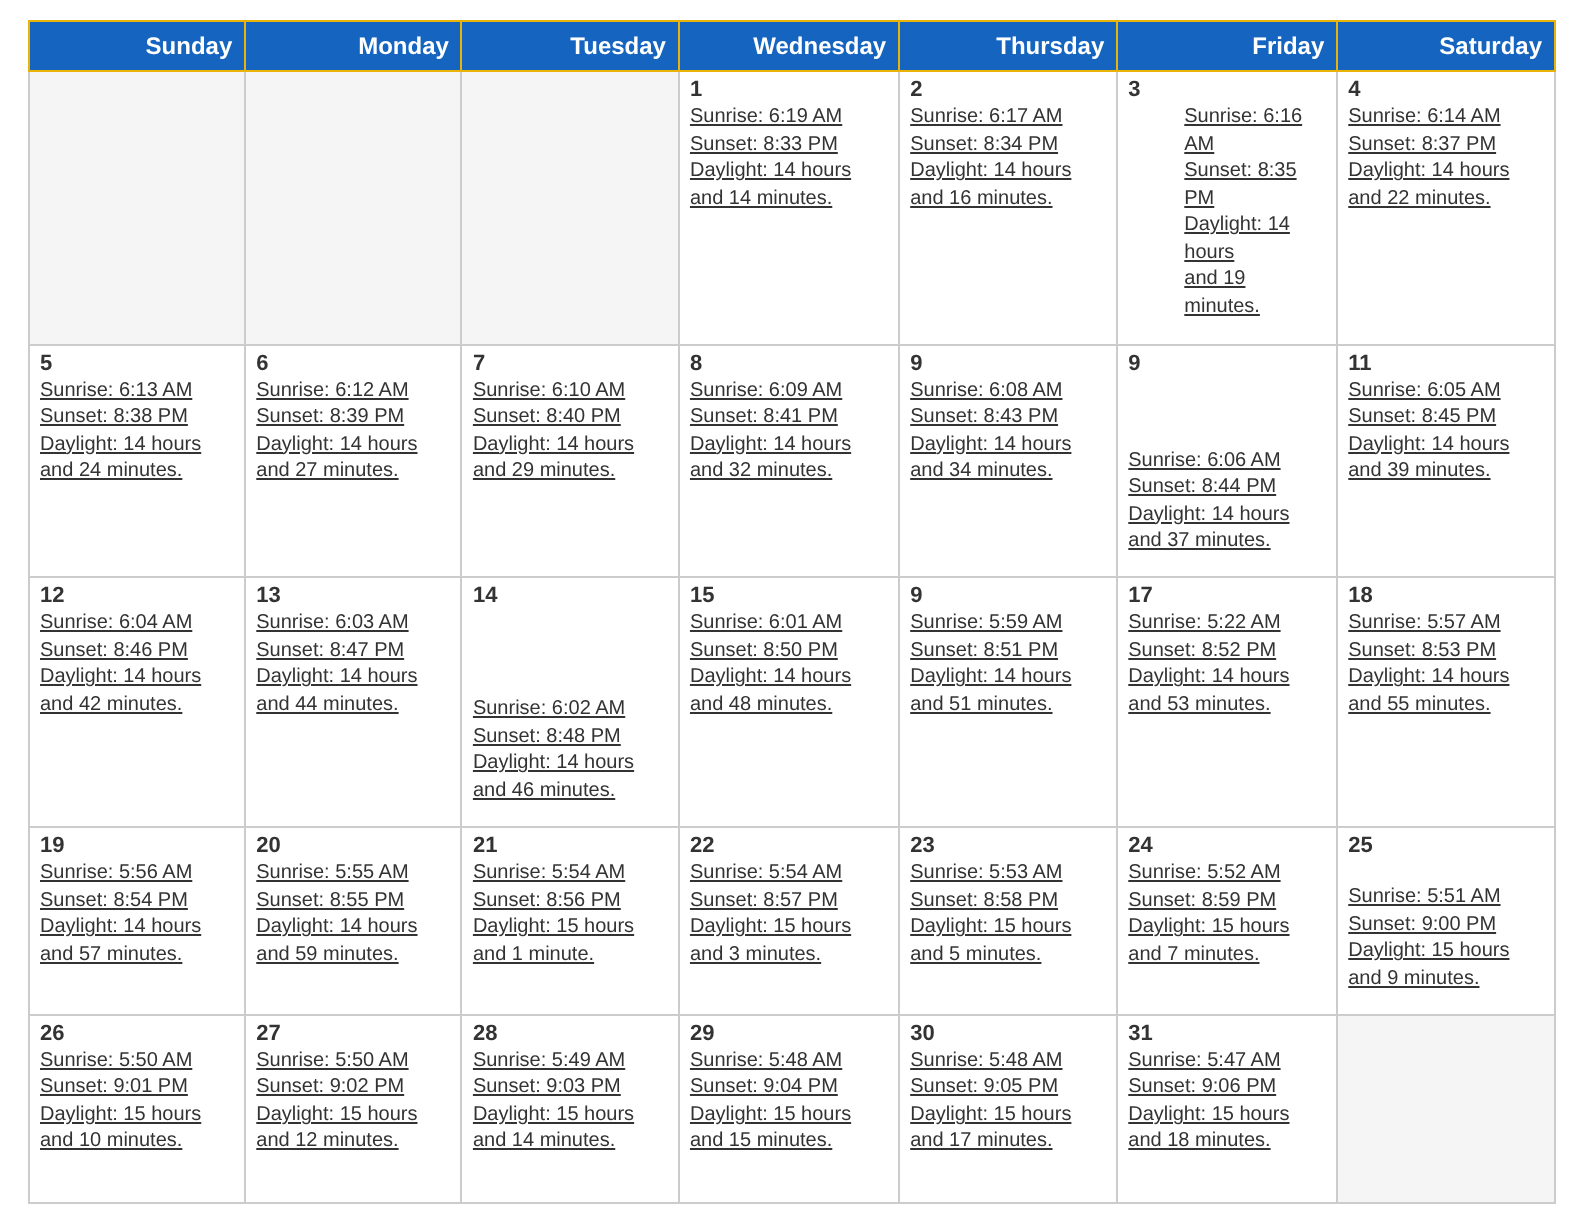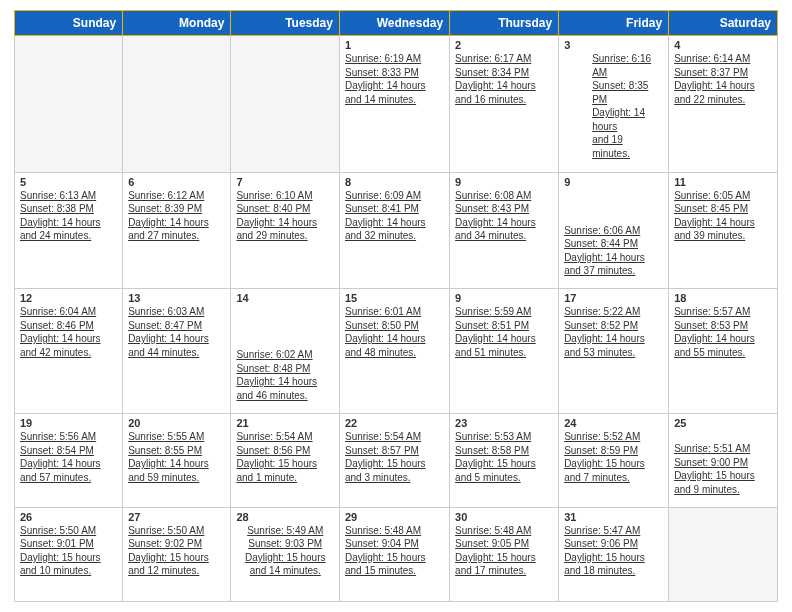--- a/index.html
+++ b/index.html
@@ -295,21 +295,21 @@
           </td>
           <td>
             <span class="day-number">27</span>
             <div class="day-info" style="white-space: pre-line;">Sunrise: 5:50 AM
 Sunset: 9:02 PM
 Daylight: 15 hours
 and 12 minutes.</div>
           </td>
           <td>
             <span class="day-number">28</span>
-            <div class="day-info" style="white-space: pre-line; text-align: center;">Sunrise: 5:49 AM
+            <div class="day-info" style="white-space: pre-line;">Sunrise: 5:49 AM
 Sunset: 9:03 PM
 Daylight: 15 hours
 and 14 minutes.</div>
           </td>
           <td>
             <span class="day-number">29</span>
             <div class="day-info" style="white-space: pre-line;">Sunrise: 5:48 AM
 Sunset: 9:04 PM
 Daylight: 15 hours
 and 15 minutes.</div>

